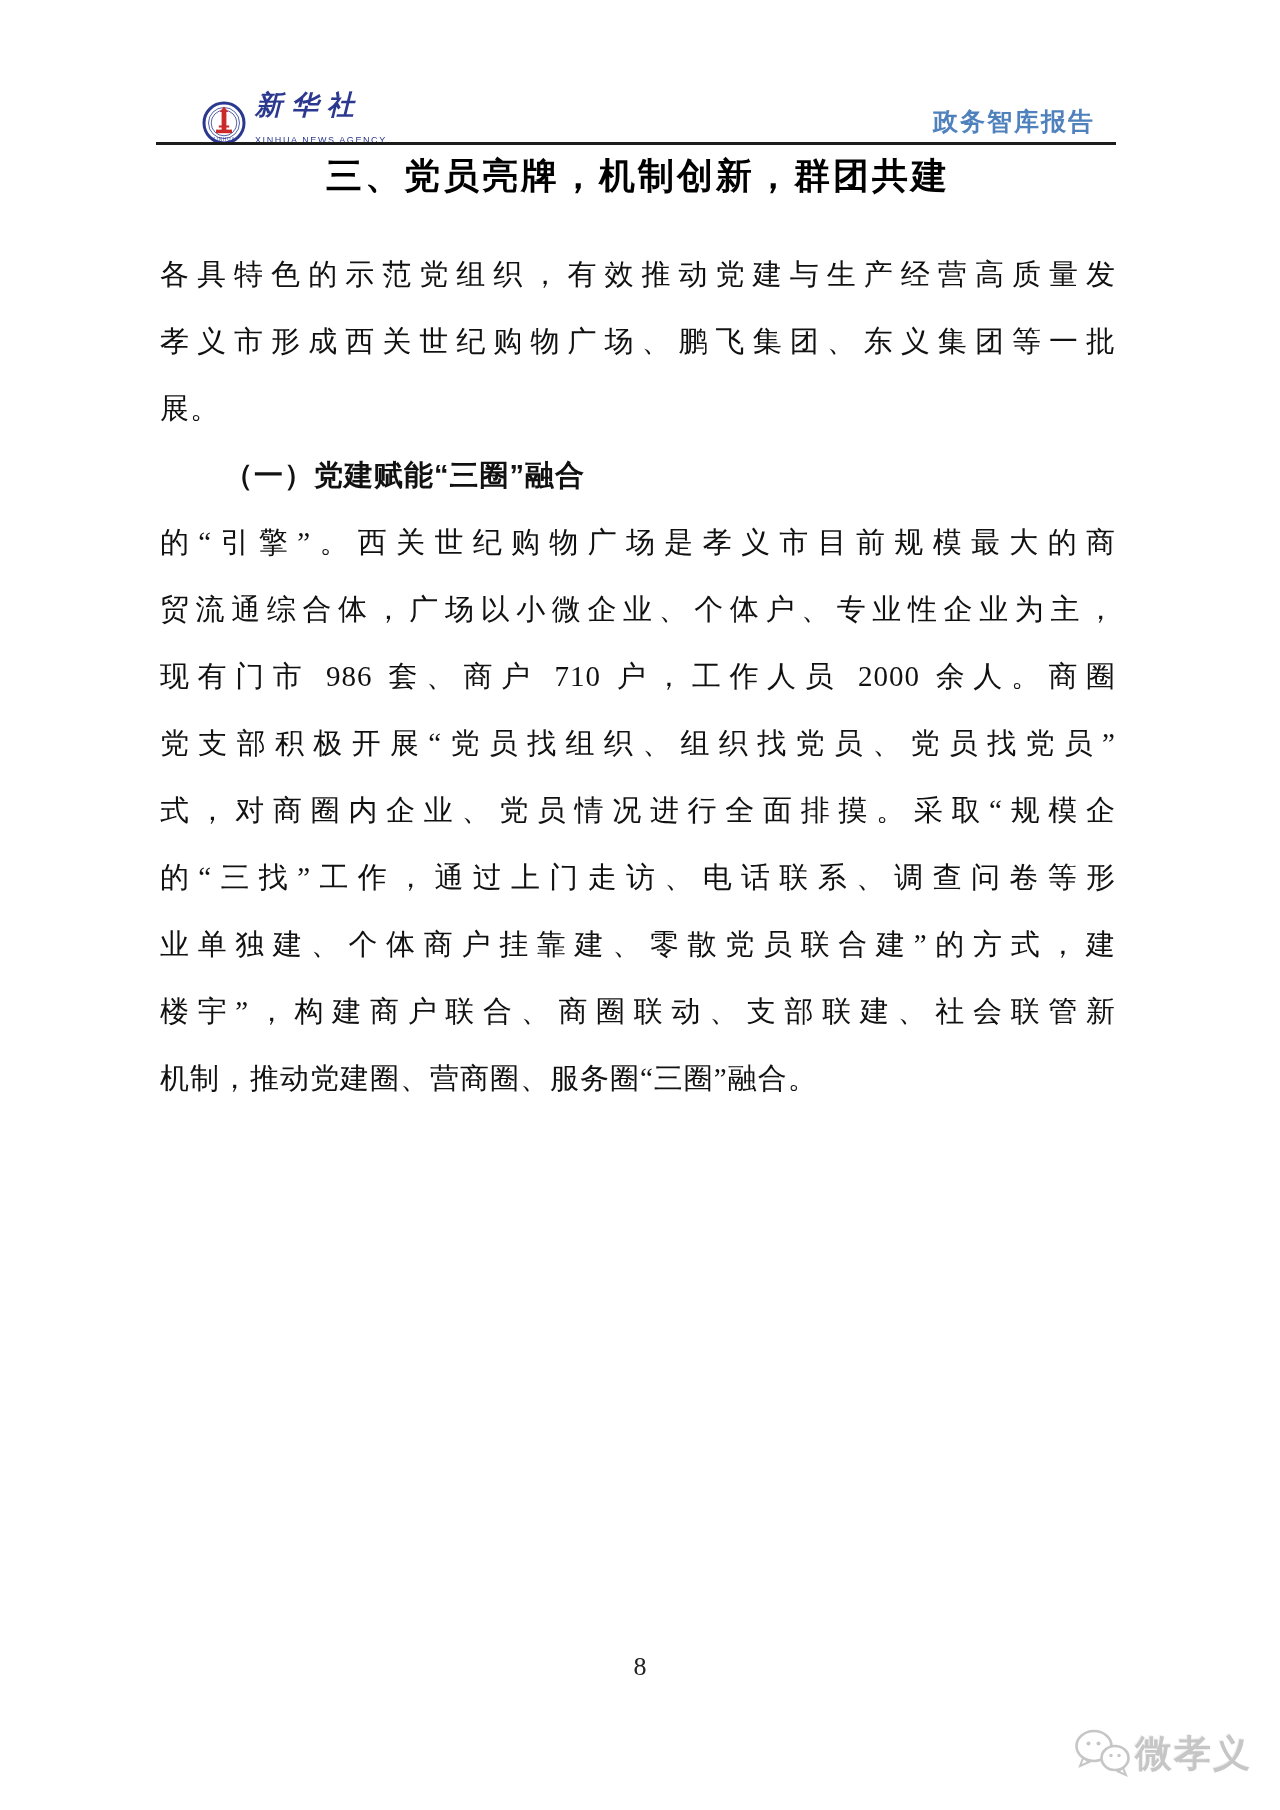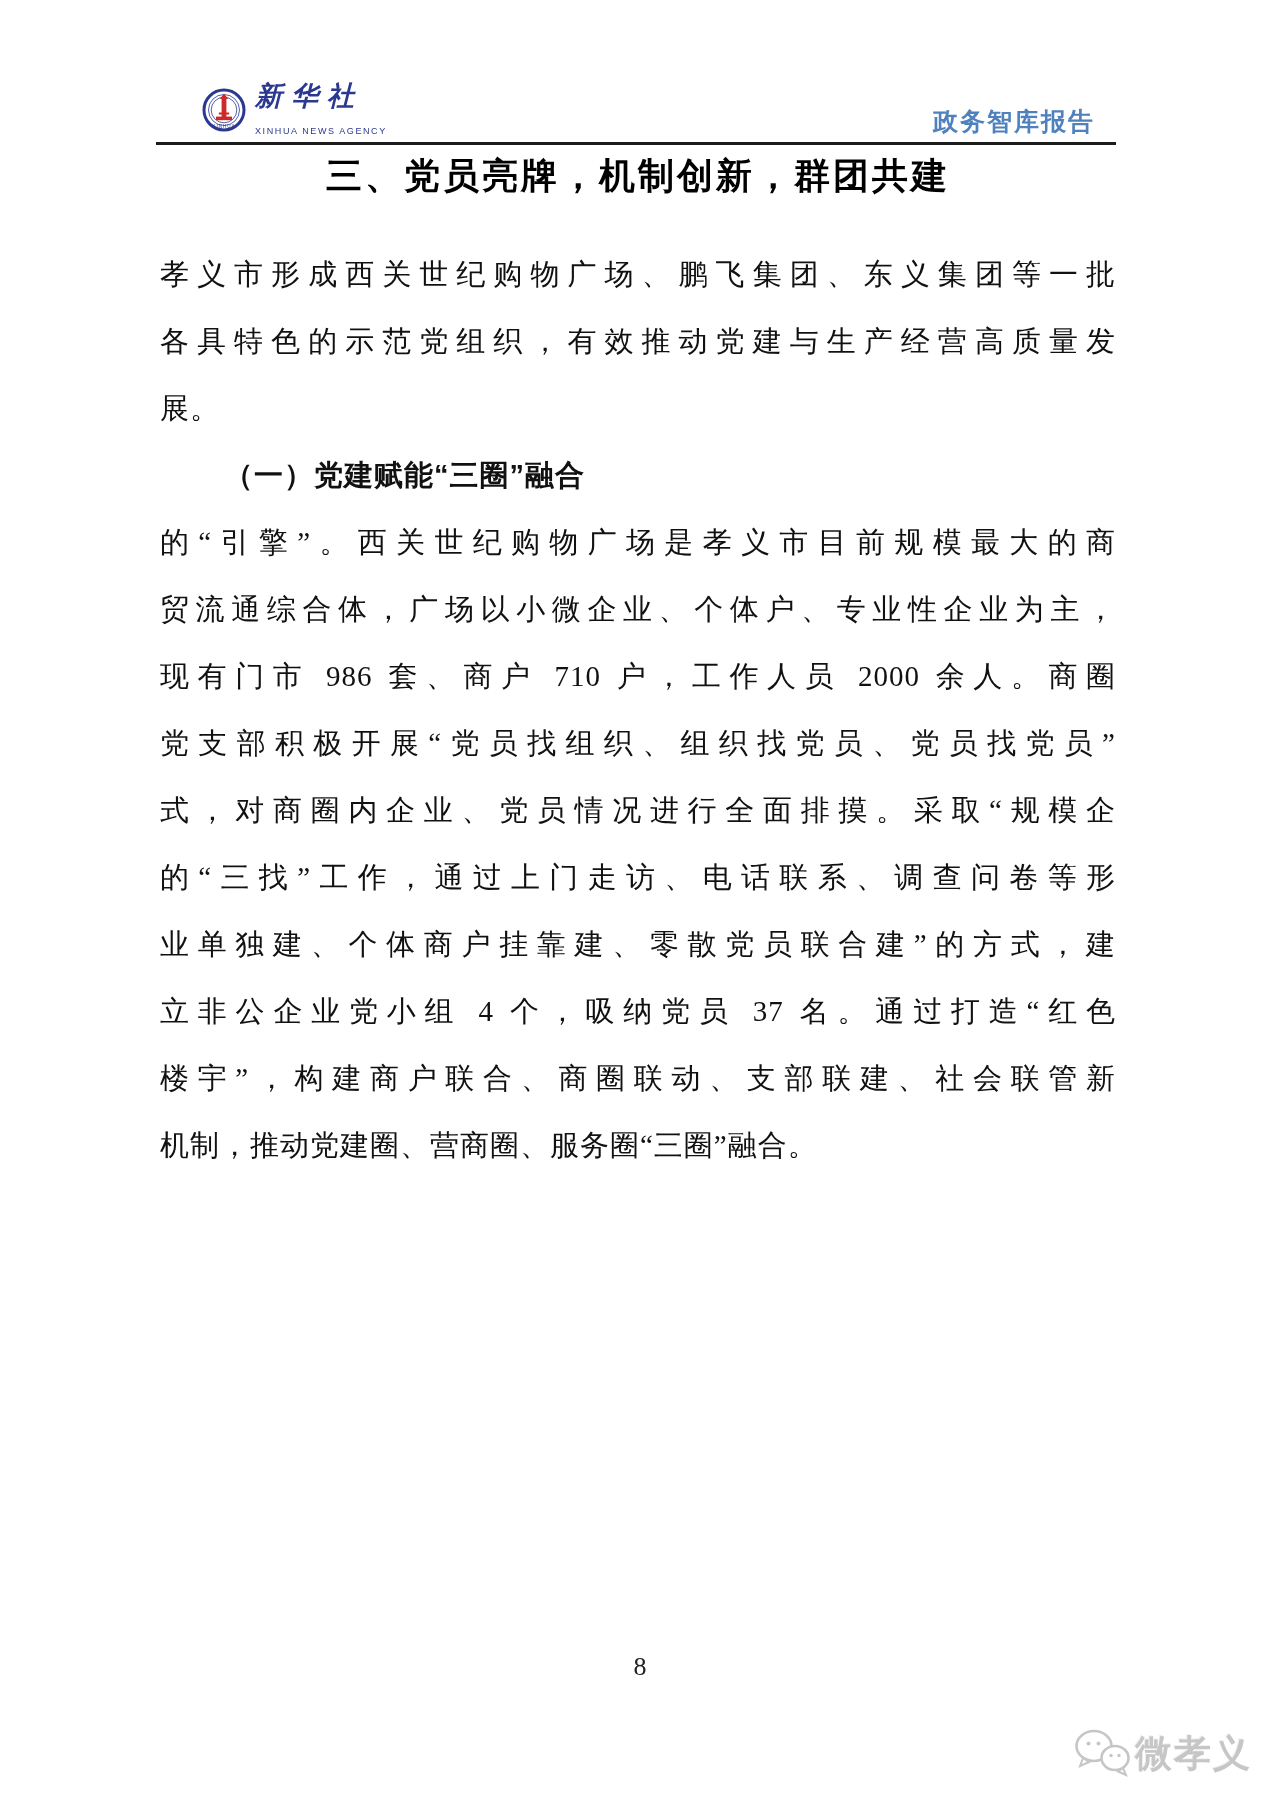--- a/index.html
+++ b/index.html
@@ -8,21 +8,21 @@
     --logo-red:#cc2a28;
     --watermark-gray:#c6c6c6;
   }
   html,body{margin:0;padding:0;background:#ffffff;}
   .page{
     position:relative;width:1280px;height:1810px;background:#fff;
     font-family:"Liberation Serif","DejaVu Serif",serif;color:#111;overflow:hidden;
   }
   
   .header{position:absolute;left:160px;top:72px;width:960px;height:70px;}
-  .logo{position:absolute;left:42px;top:11px;display:flex;align-items:center;}
+  .logo{position:absolute;left:42px;top:20px;display:flex;align-items:flex-end;}
   .logo-emblem{flex:0 0 auto;}
   .logo-text{margin-left:9px;display:flex;flex-direction:column;line-height:1;}
   .logo-cn{
     font-size:27px;font-weight:bold;font-style:italic;color:var(--logo-blue);
     letter-spacing:9px;font-family:"Liberation Serif","DejaVu Serif",serif;
   }
   .logo-en{
     margin-top:17px;font-size:9px;color:var(--logo-blue);letter-spacing:1.6px;
     font-family:"Liberation Sans","DejaVu Sans",sans-serif;
   }
@@ -82,34 +82,33 @@
         <span class="logo-en">XINHUA NEWS AGENCY</span>
       </div>
     </div>
     <div class="report-label">政务智库报告</div>
   </div>
   <div class="header-rule"></div>
 
   <div class="page-title">三、党员亮牌，机制创新，群团共建</div>
 
   <div class="text-block">
+    <div class="tline">各具特色的示范党组织，有效推动党建与生产经营高质量发</div>
     <div class="tline">孝义市形成西关世纪购物广场、鹏飞集团、东义集团等一批</div>
-    <div class="tline">各具特色的示范党组织，有效推动党建与生产经营高质量发</div>
     <div class="tline lastline">展。</div>
 
     <div class="sec-heading">（一）党建赋能“三圈”融合</div>
 
     <div class="tline">的“引擎”。西关世纪购物广场是孝义市目前规模最大的商</div>
     <div class="tline">贸流通综合体，广场以小微企业、个体户、专业性企业为主，</div>
     <div class="tline">现有门市 986 套、商户 710 户，工作人员 2000 余人。商圈</div>
     <div class="tline">党支部积极开展“党员找组织、组织找党员、党员找党员”</div>
     <div class="tline">式，对商圈内企业、党员情况进行全面排摸。采取“规模企</div>
     <div class="tline">的“三找”工作，通过上门走访、电话联系、调查问卷等形</div>
     <div class="tline">业单独建、个体商户挂靠建、零散党员联合建”的方式，建</div>
-    <div class="tline">立非公企业党小组 4 个，吸纳党员 37 名。通过打造“红色</div>
     <div class="tline">楼宇”，构建商户联合、商圈联动、支部联建、社会联管新</div>
     <div class="tline lastline">机制，推动党建圈、营商圈、服务圈“三圈”融合。</div>
   </div>
 
   <div class="page-number">8</div>
 
   <div class="watermark">
     <svg width="64" height="52" viewBox="0 0 64 52">
       <ellipse cx="23" cy="18" rx="17.5" ry="15" fill="#ffffff" stroke="#c6c6c6" stroke-width="2.6"></ellipse>
       <path d="M12 30 l-3 8 9 -4 z" fill="#ffffff" stroke="#c6c6c6" stroke-width="2"></path>

